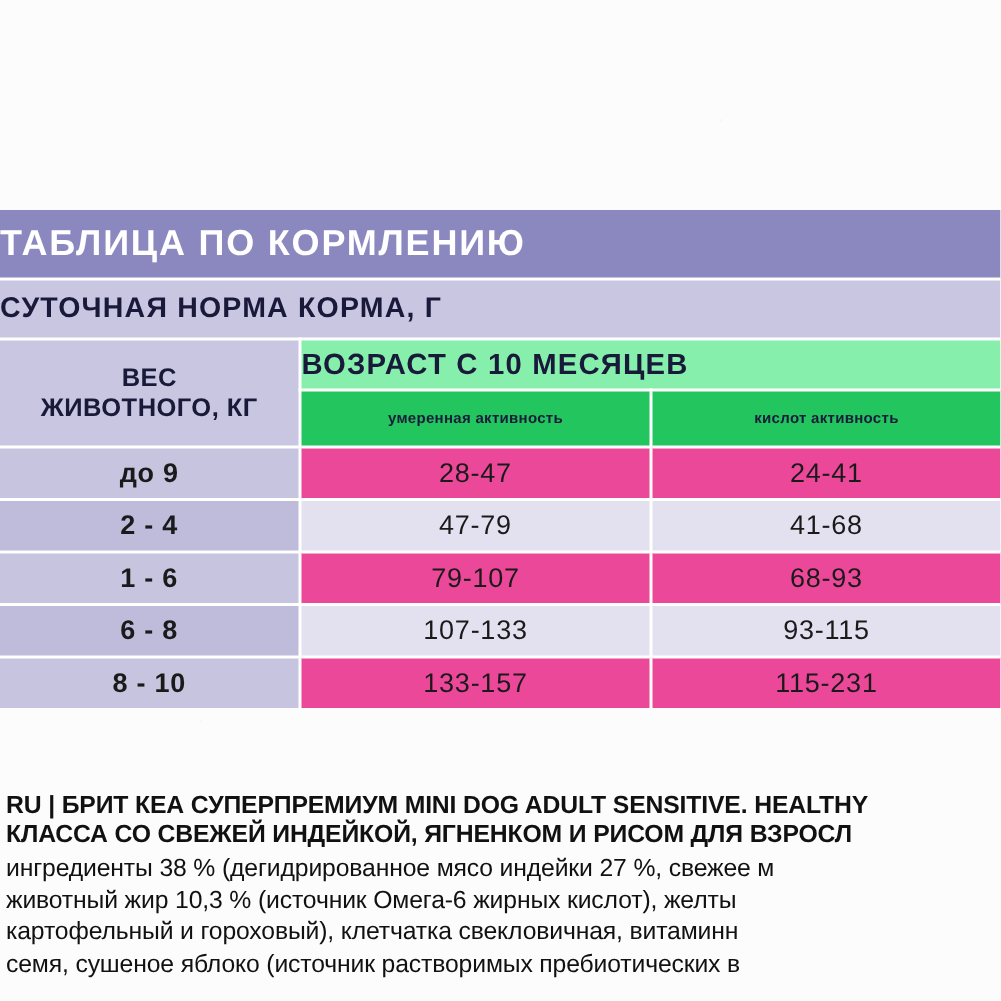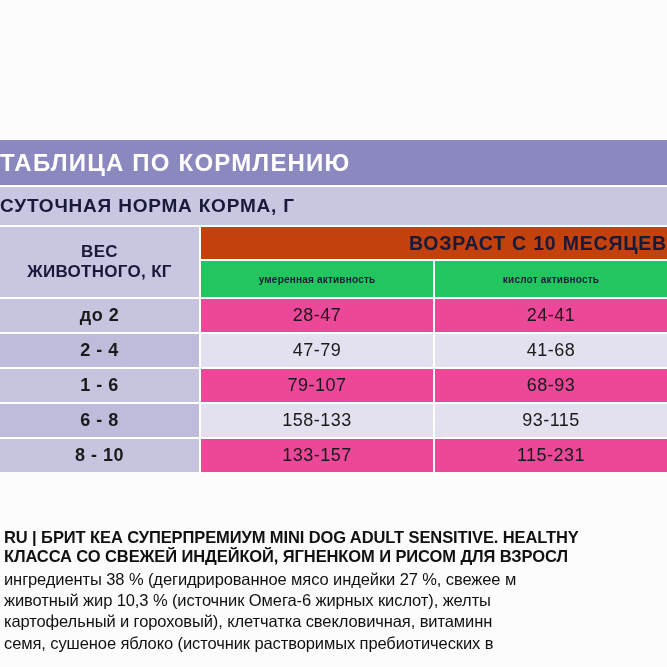--- a/index.html
+++ b/index.html
@@ -84,23 +84,23 @@
     background: #c9c6e2;
     color: #19193a;
     text-align: center;
     font-size: 17px;
     font-weight: bold;
     line-height: 1.15;
     letter-spacing: 0.3px;
     height: 68px;
   }
   .age-head {
-    background: #c2410c;
+    background: #86efac;
     color: #19193a;
-    text-align: right;
+    text-align: left;
     font-size: 19.5px;
     font-weight: bold;
     letter-spacing: 0.8px;
     height: 32px;
   }
   .act-head {
     background: #22c55e;
     color: #1b1b3b;
     text-align: center;
     font-size: 10px;
@@ -180,37 +180,37 @@
             <div>ЖИВОТНОГО, КГ</div>
           </td>
           <td colspan="2" class="age-head divider-h">ВОЗРАСТ С 10 МЕСЯЦЕВ</td>
         </tr>
         <tr>
           <td class="act-head divider-v divider-h">умеренная активность</td>
           <td class="act-head divider-h">кислот активность</td>
         </tr>
 
         <tr class="body-row odd">
-          <td class="wcell divider-v divider-h">до 2</td>
+          <td class="wcell divider-v divider-h">до 9</td>
           <td class="vcell divider-v divider-h">28-47</td>
           <td class="vcell divider-h">24-41</td>
         </tr>
         <tr class="body-row even">
           <td class="wcell divider-v divider-h">2 - 4</td>
           <td class="vcell divider-v divider-h">47-79</td>
           <td class="vcell divider-h">41-68</td>
         </tr>
         <tr class="body-row odd">
           <td class="wcell divider-v divider-h">1 - 6</td>
           <td class="vcell divider-v divider-h">79-107</td>
           <td class="vcell divider-h">68-93</td>
         </tr>
         <tr class="body-row even">
           <td class="wcell divider-v divider-h">6 - 8</td>
-          <td class="vcell divider-v divider-h">158-133</td>
+          <td class="vcell divider-v divider-h">107-133</td>
           <td class="vcell divider-h">93-115</td>
         </tr>
         <tr class="body-row odd">
           <td class="wcell divider-v">8 - 10</td>
           <td class="vcell divider-v">133-157</td>
           <td class="vcell">115-231</td>
         </tr>
       </tbody>
     </table>
   </div>

